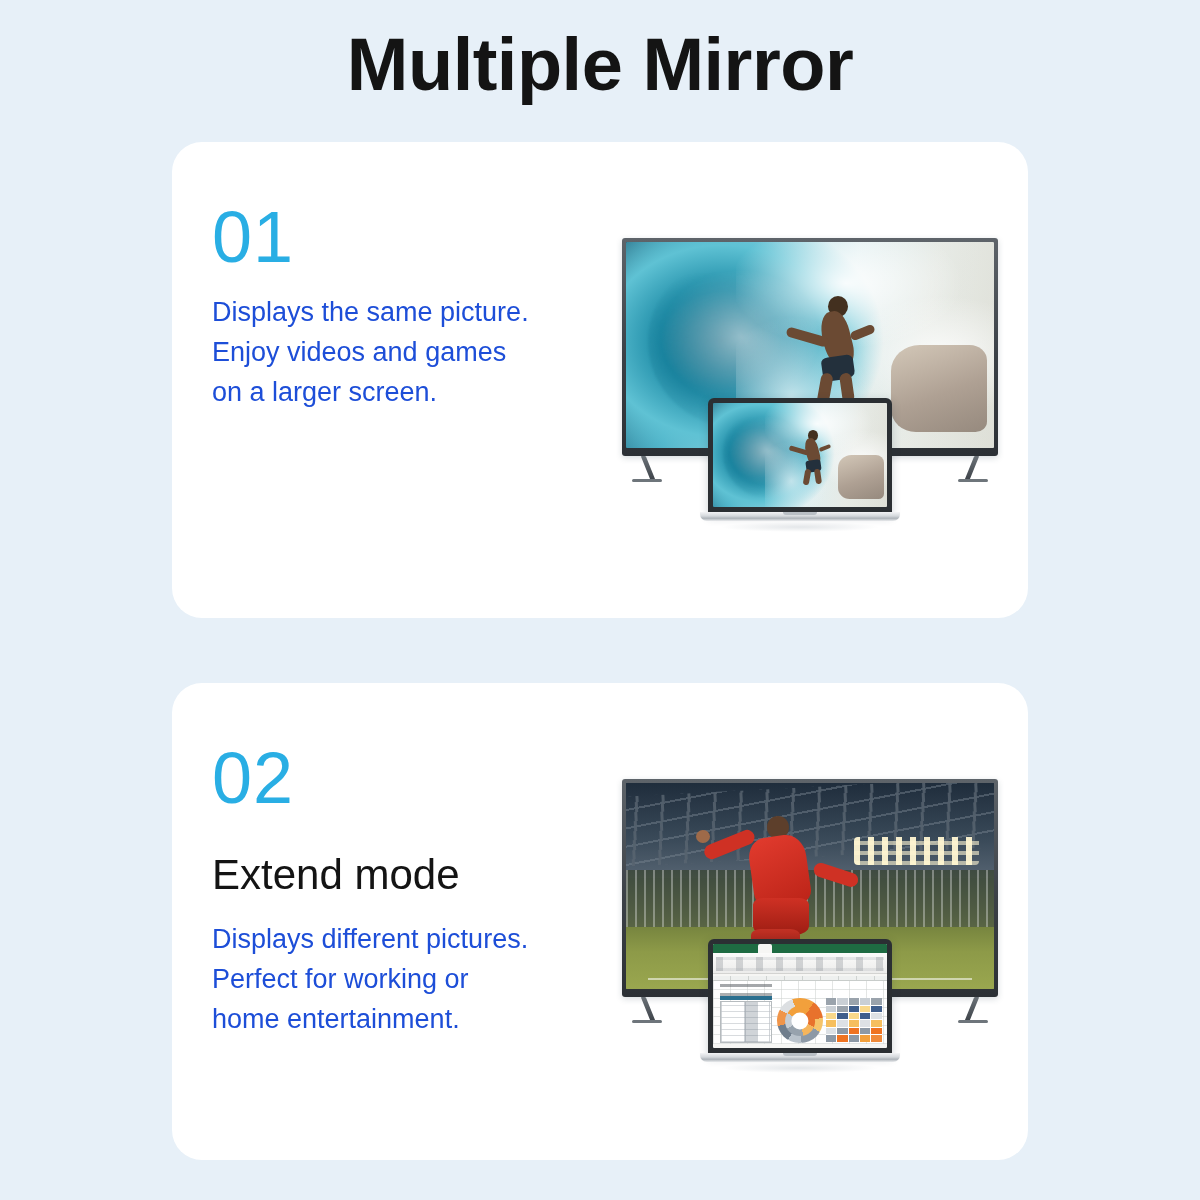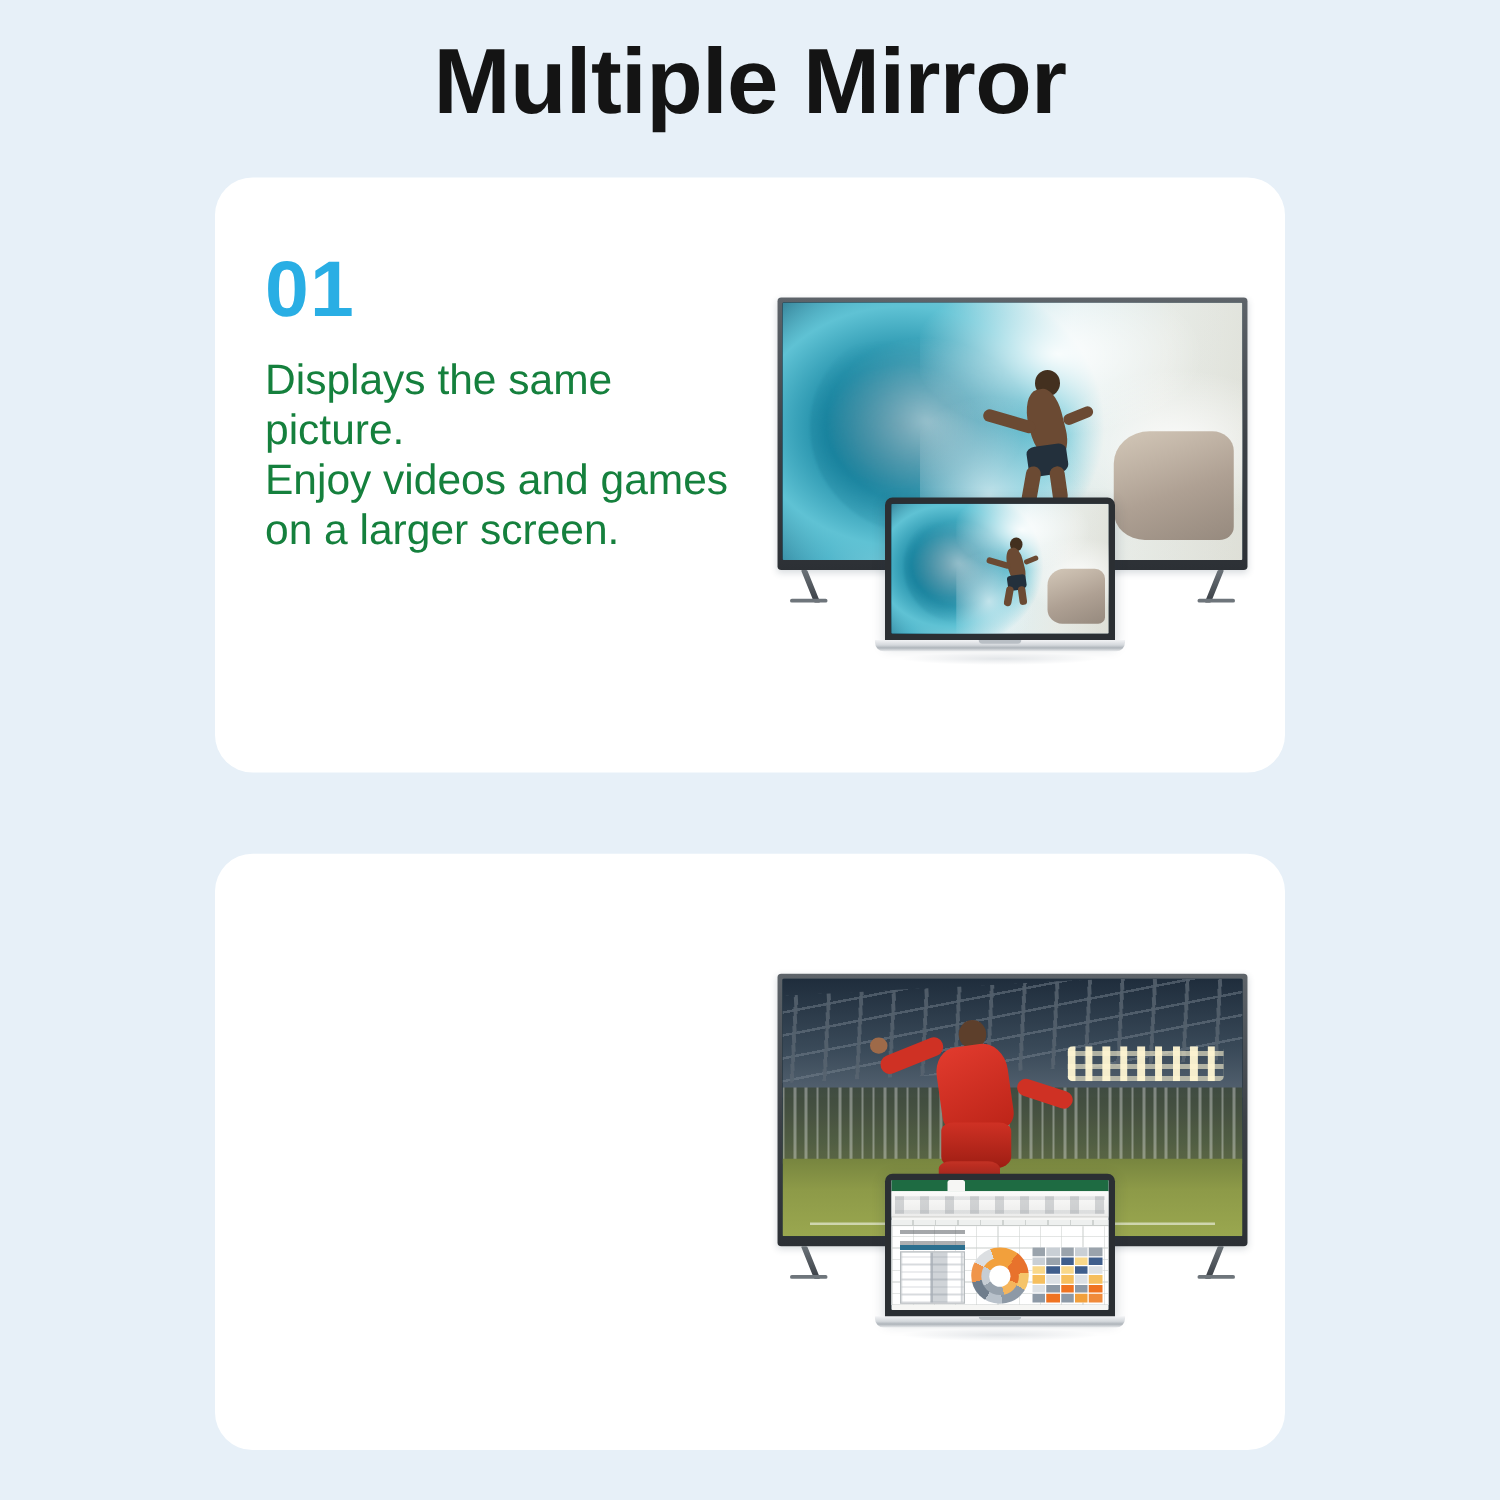--- a/index.html
+++ b/index.html
@@ -57,43 +57,43 @@
   
   .text-col {
     position: absolute;
     left: 40px;
     top: 62px;
     width: 380px;
   }
 
   .step-number {
     font-family: "Liberation Sans", sans-serif;
-    font-size: 63px;
-    font-weight: 700;
+    font-size: 72px;
+    font-weight: 400;
     line-height: 0.92;
     color: #29aee4;
     letter-spacing: 1px;
   }
 
   .mode-title {
     margin-top: 42px;
     font-family: "Liberation Sans", sans-serif;
     font-size: 42px;
     font-weight: 400;
     color: #141414;
     line-height: 1.05;
     letter-spacing: 0px;
   }
 
   .mode-desc {
     margin-top: 22px;
     font-family: "Liberation Sans", sans-serif;
-    font-size: 34px;
+    font-size: 27px;
     font-weight: 400;
-    color: #15803d;
+    color: #1d4ed8;
     line-height: 40px;
     white-space: pre-line;
   }
 
   
   .media-col {
     position: absolute;
     right: 46px;
     top: 96px;
     width: 378px;
@@ -696,20 +696,27 @@
           <div class="device-shadow"></div>
         </div>
 
       </div>
     </div>
   </div>
 
   <div class="card card-2">
     <div class="card-inner">
 
+      <div class="text-col">
+        <div class="step-number">02</div>
+        <div class="mode-title">Extend mode</div>
+        <div class="mode-desc">Displays different pictures.
+Perfect for working or
+home entertainment.</div>
+      </div>
 
       <div class="media-col">
 
         <div class="tv">
           <div class="tv-bezel">
             <div class="tv-screen">
               <div class="scene-stadium">
                 <div class="st-sky"></div>
                 <div class="st-roof"></div>
                 <div class="st-lights"></div>

